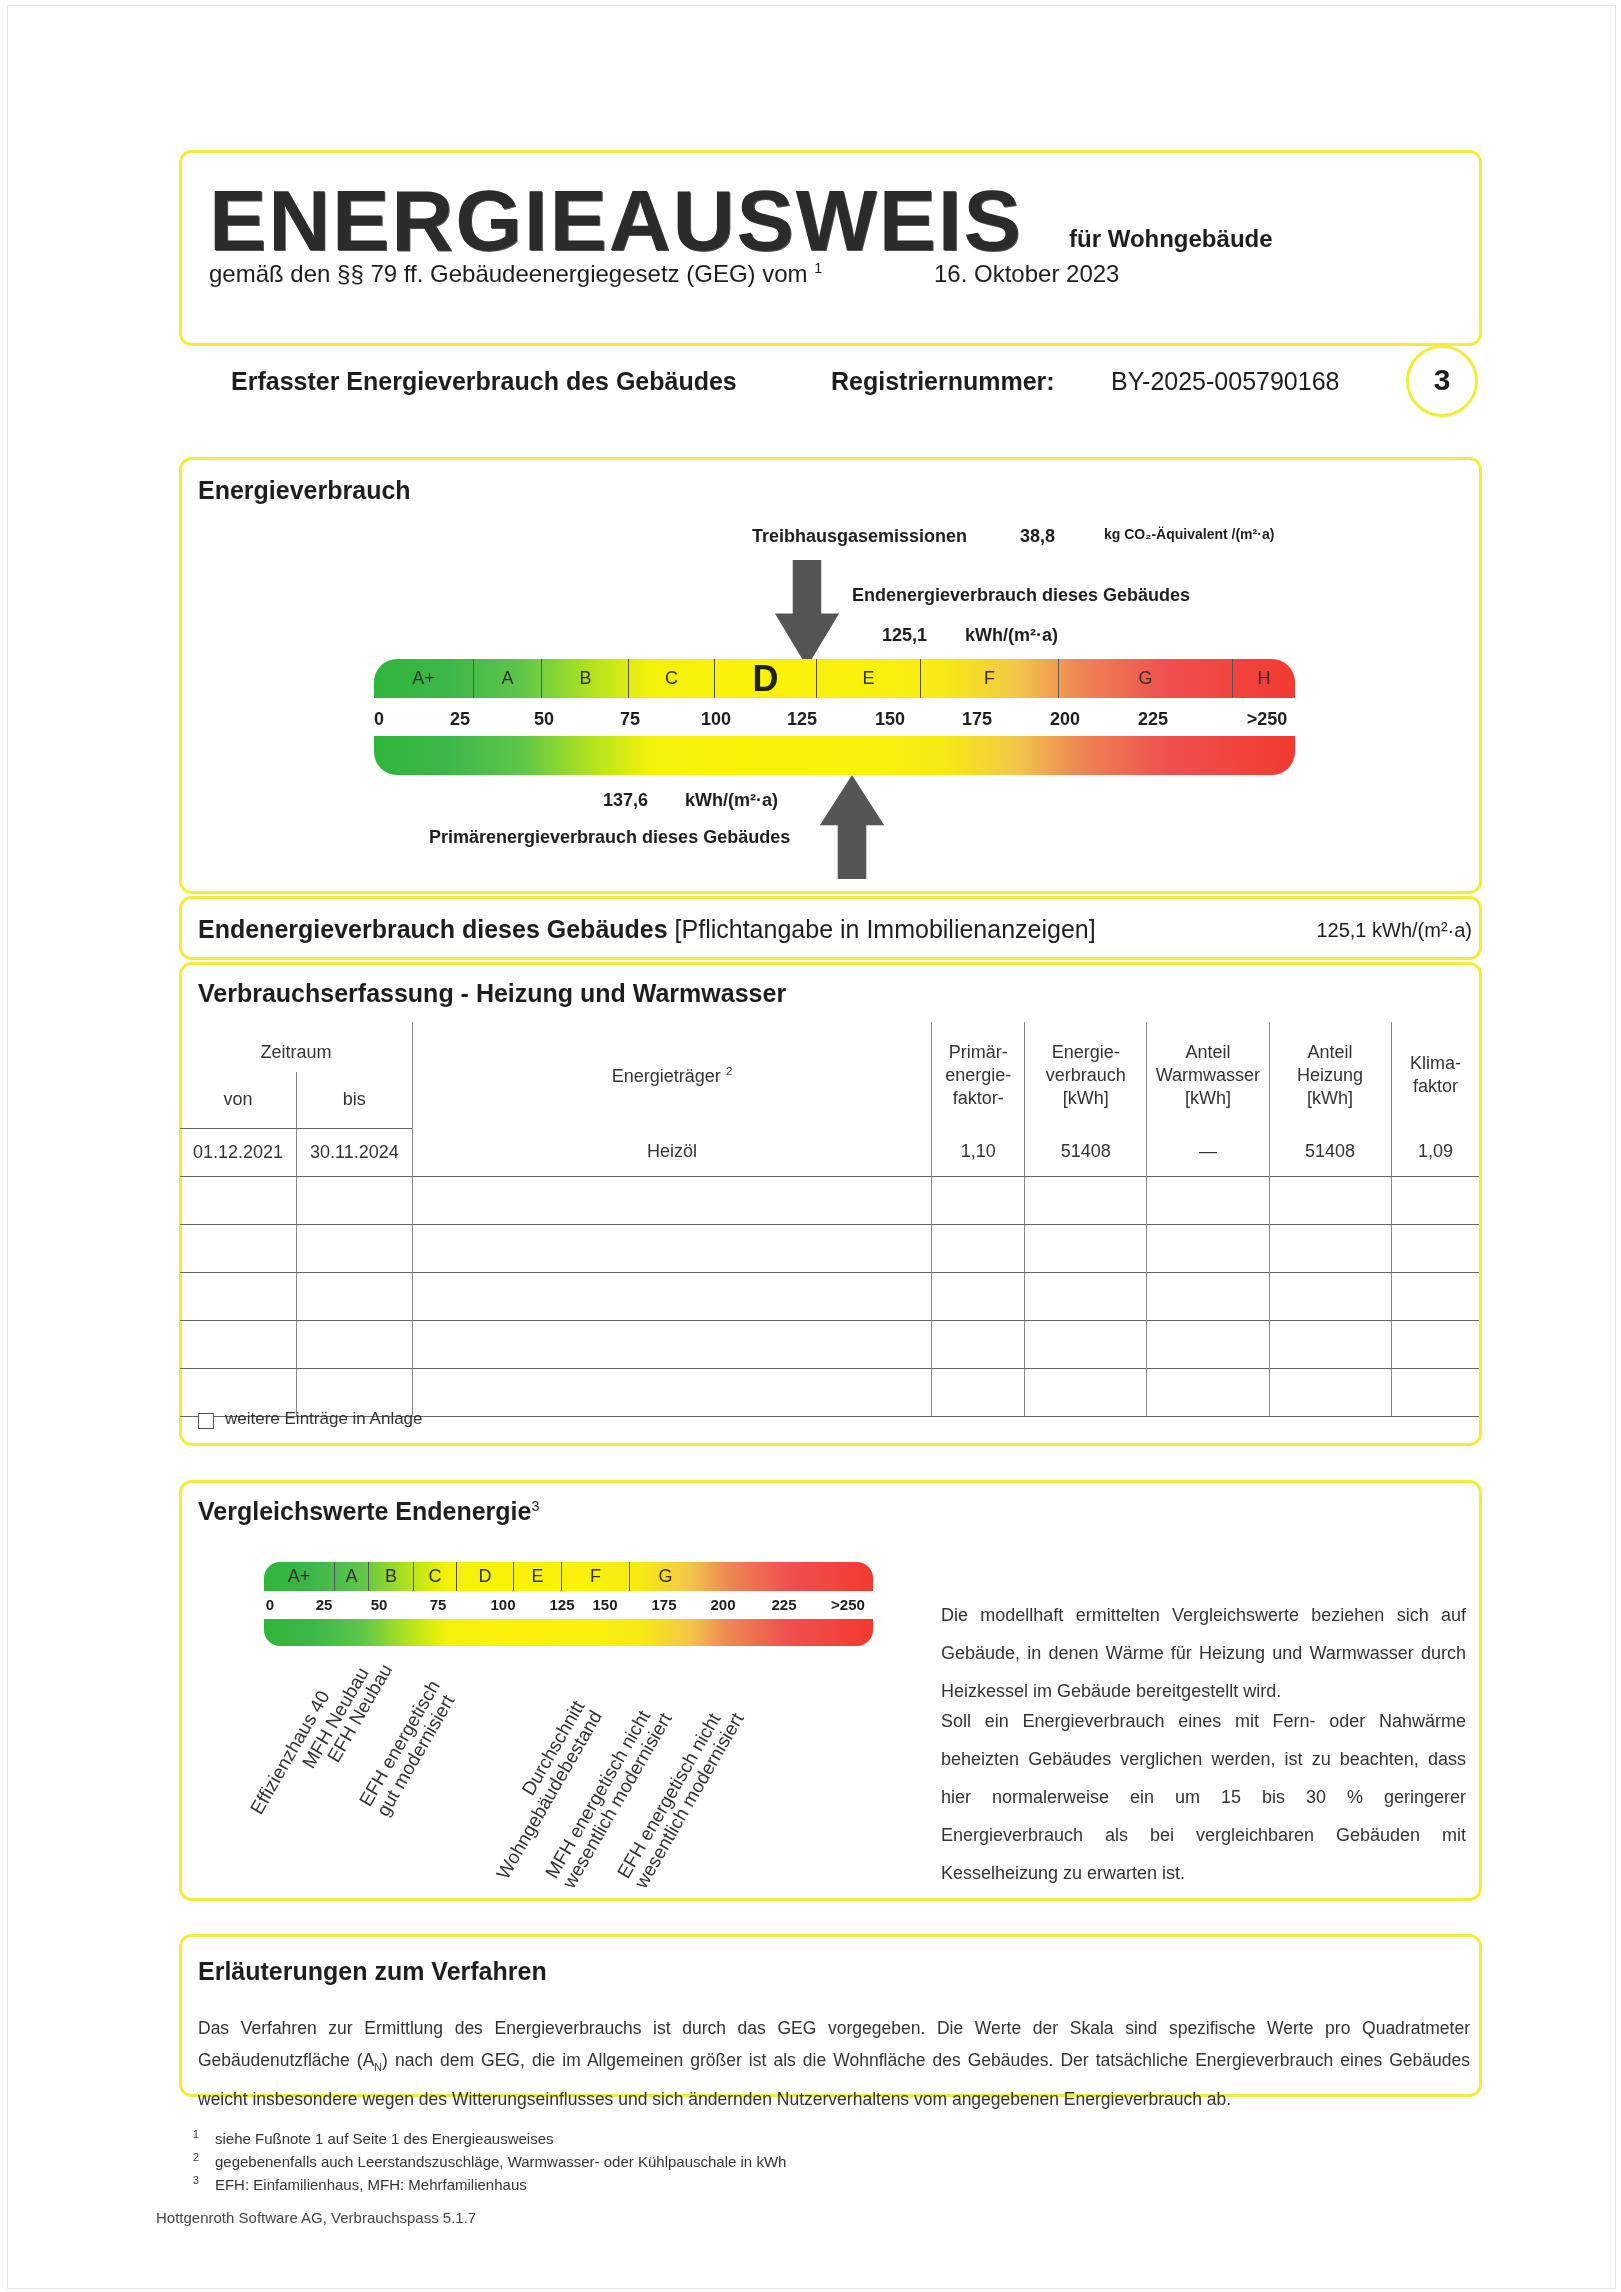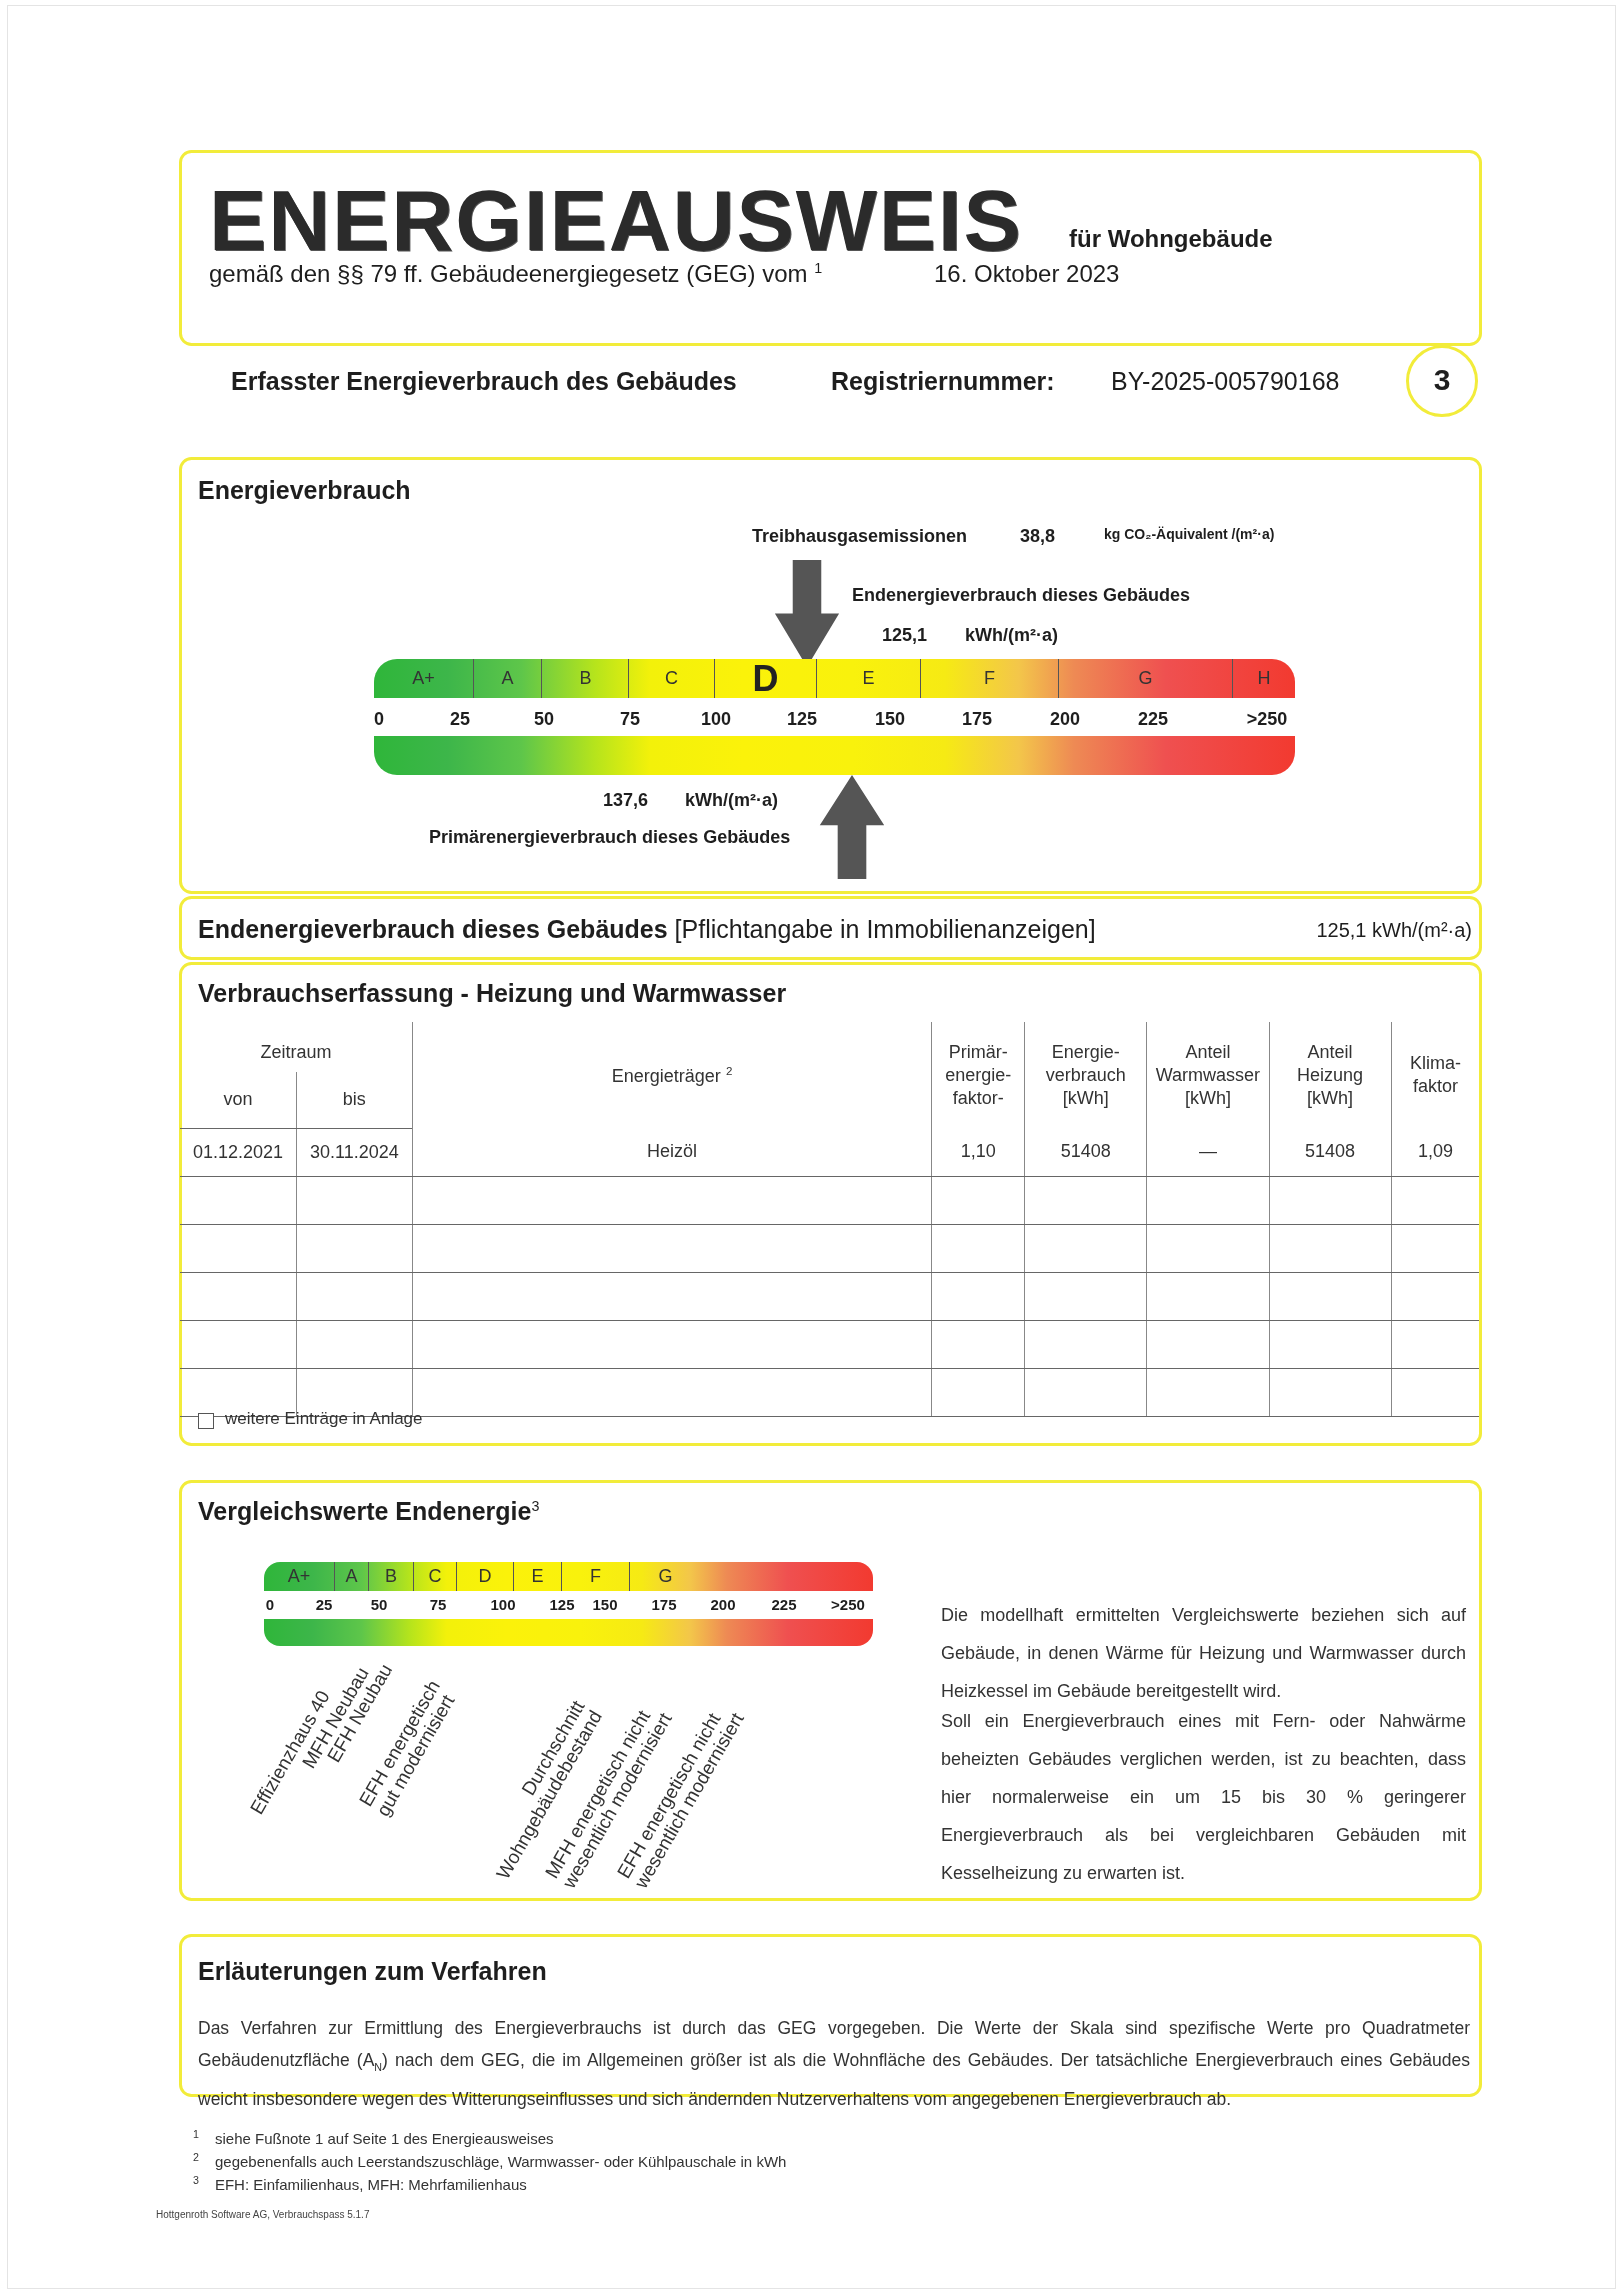--- a/index.html
+++ b/index.html
@@ -322,14 +322,14 @@
 
 <div class="fn" style="left:193px;top:2128px;">
   <sup>1</sup><span>siehe Fußnote 1 auf Seite 1 des Energieausweises</span>
 </div>
 <div class="fn" style="left:193px;top:2151px;">
   <sup>2</sup><span>gegebenenfalls auch Leerstandszuschläge, Warmwasser- oder Kühlpauschale in kWh</span>
 </div>
 <div class="fn" style="left:193px;top:2174px;">
   <sup>3</sup><span>EFH: Einfamilienhaus, MFH: Mehrfamilienhaus</span>
 </div>
-<div class="abs" style="left:156px;top:2209px;font-size:10px;color:#444;">Hottgenroth Software AG, Verbrauchspass 5.1.7</div>
+<div class="abs" style="left:156px;top:2209px;font-size:15px;color:#444;">Hottgenroth Software AG, Verbrauchspass 5.1.7</div>
 
 
 </body></html>

